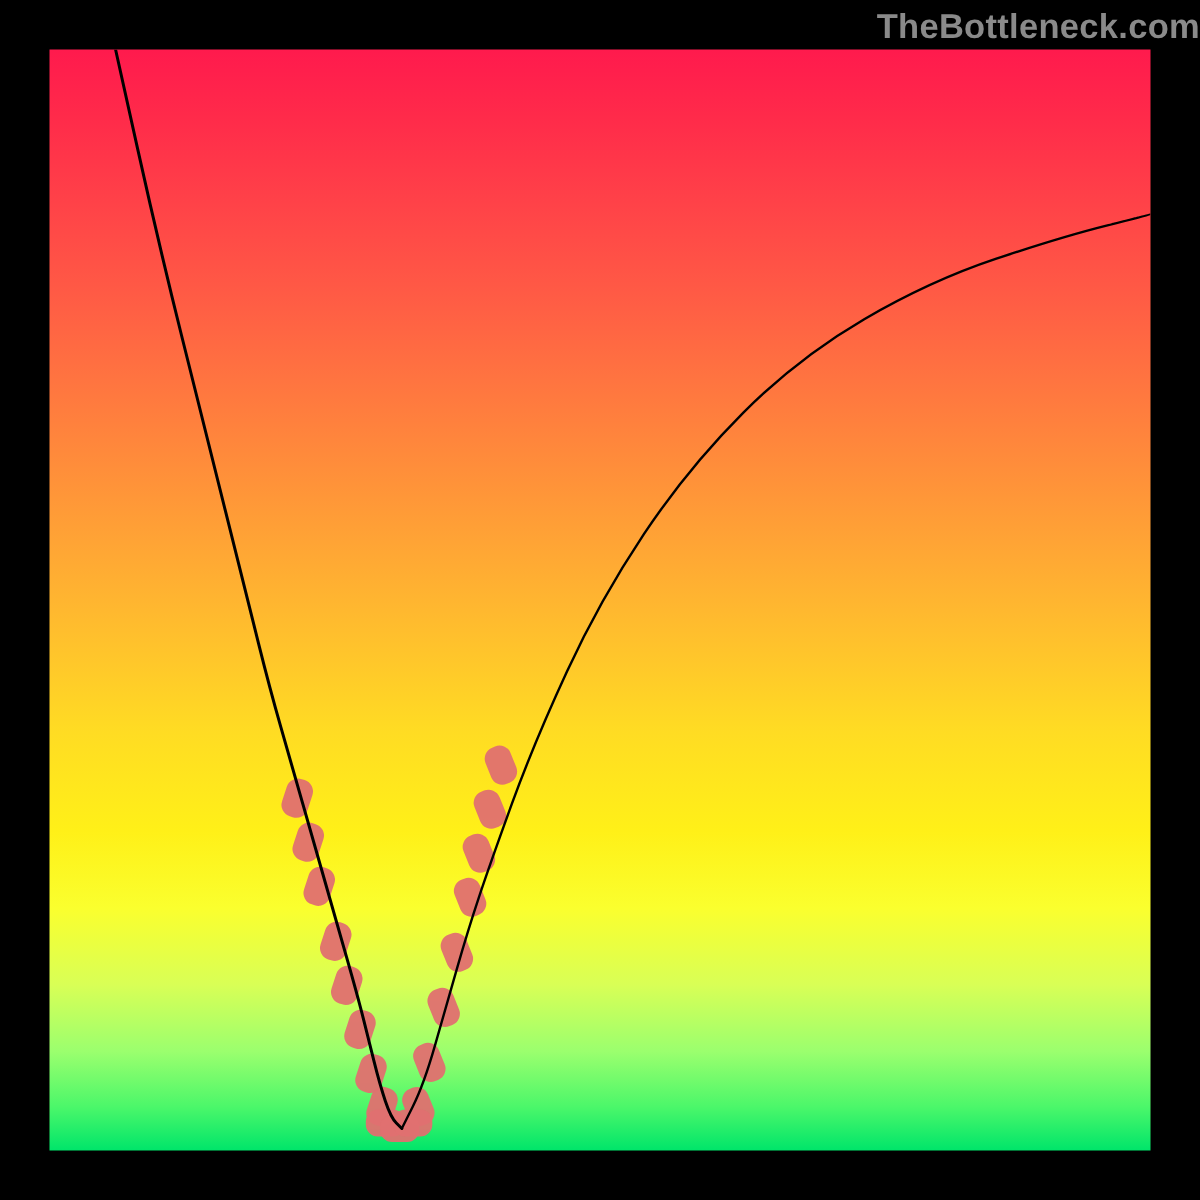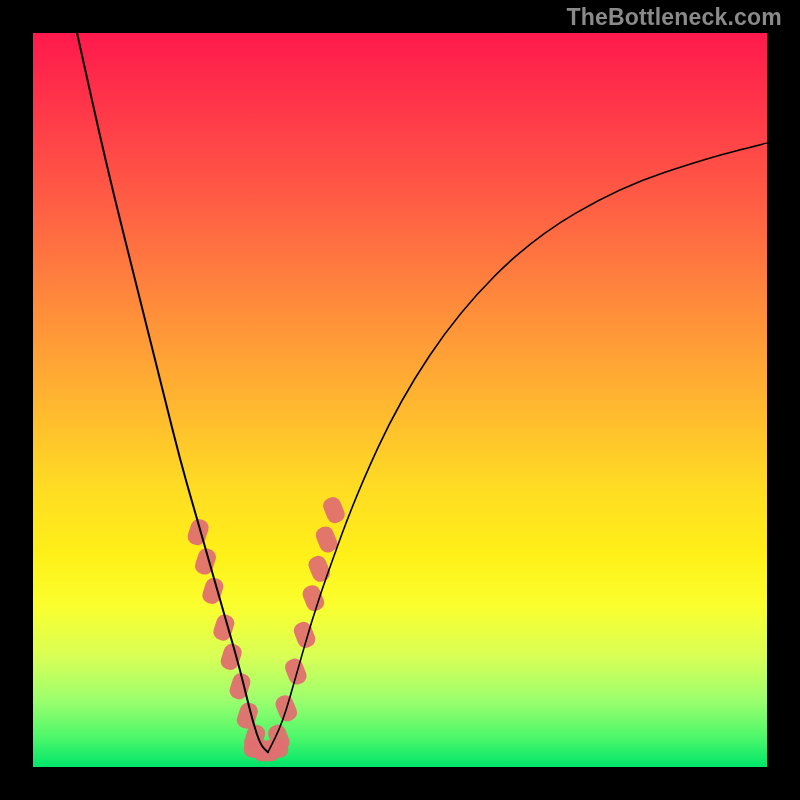--- a/index.html
+++ b/index.html
@@ -37,21 +37,21 @@
       #faff2e 78%,
       #d8ff56 85%,
       #9bff6e 91%,
       #4cf76a 96%,
       #00e56a 100%
     );
   }
   .watermark {
     position: absolute;
     top: 4px;
-    right: 18px;
+    right: 0;
     font-family: Arial, Helvetica, sans-serif;
     font-size: 23px;
     font-weight: 600;
     color: #8a8a8a;
     letter-spacing: 0.2px;
     user-select: none;
   }
   svg.curves {
     position: absolute;
     left: 0; top: 0;

